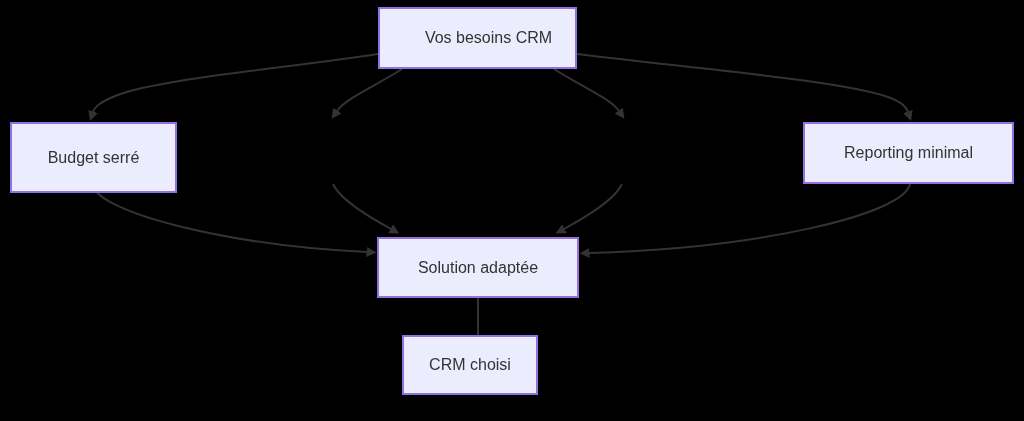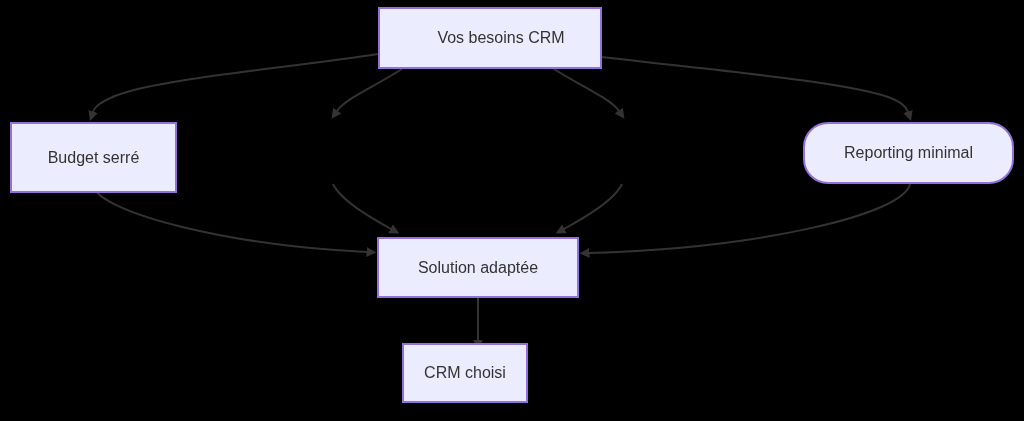--- a/index.html
+++ b/index.html
@@ -37,27 +37,27 @@
     display: flex;
     align-items: center;
     justify-content: center;
     color: #333333;
     font-size: 16px;
     line-height: 1.2;
     white-space: nowrap;
     text-align: center;
   }
   
-  #n-besoins      { left: 378px; top: 7px;   width: 224px; height: 62px; padding-left: 22px; }
+  #n-besoins      { left: 378px; top: 7px;   width: 199px; height: 62px; padding-left: 22px; }
   #n-budget       { left: 10px;  top: 122px; width: 167px; height: 71px; }
   #n-simplicite   { left: 231px; top: 122px; width: 208px; height: 62px; }
   #n-integrations { left: 492px; top: 122px; width: 260px; height: 62px; }
-  #n-reporting    { left: 803px; top: 122px; width: 211px; height: 62px; border-radius: 25px; }
+  #n-reporting    { left: 803px; top: 122px; width: 211px; height: 62px; }
   #n-solution     { left: 377px; top: 237px; width: 202px; height: 61px; }
-  #n-crm          { left: 402px; top: 343px; width: 126px; height: 60px; }
+  #n-crm          { left: 402px; top: 335px; width: 136px; height: 60px; }
 </style>
 </head>
 <body>
 
 <div class="canvas">
 
   <svg class="edge-layer" viewBox="0 0 1024 421" aria-hidden="true">
     <defs>
       <marker id="arrowhead" viewBox="0 0 10 10" refX="0.5" refY="5" markerUnits="userSpaceOnUse" markerWidth="10" markerHeight="10" orient="auto">
         <path d="M0,0 L10,5 L0,10 Z" fill="#333333"></path>

